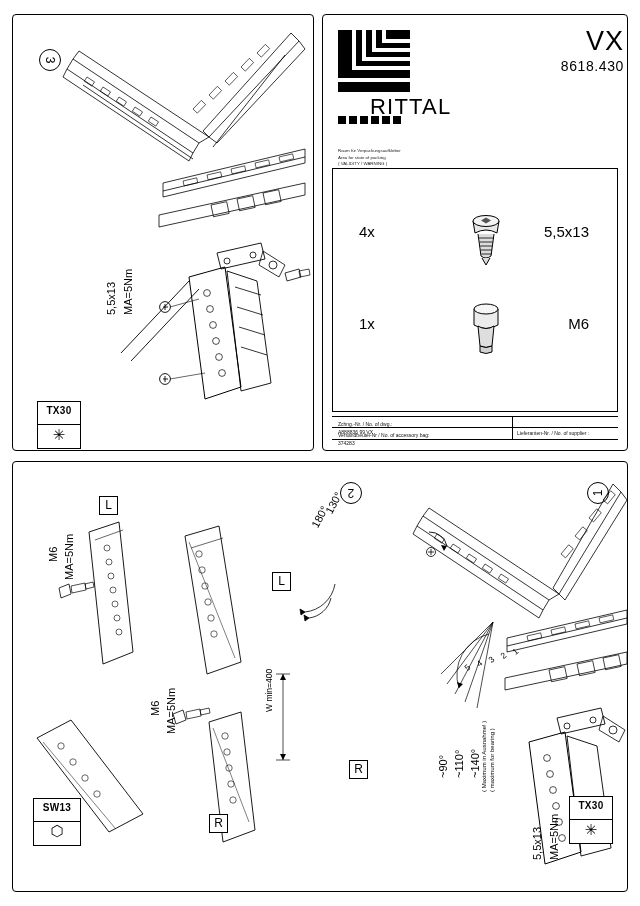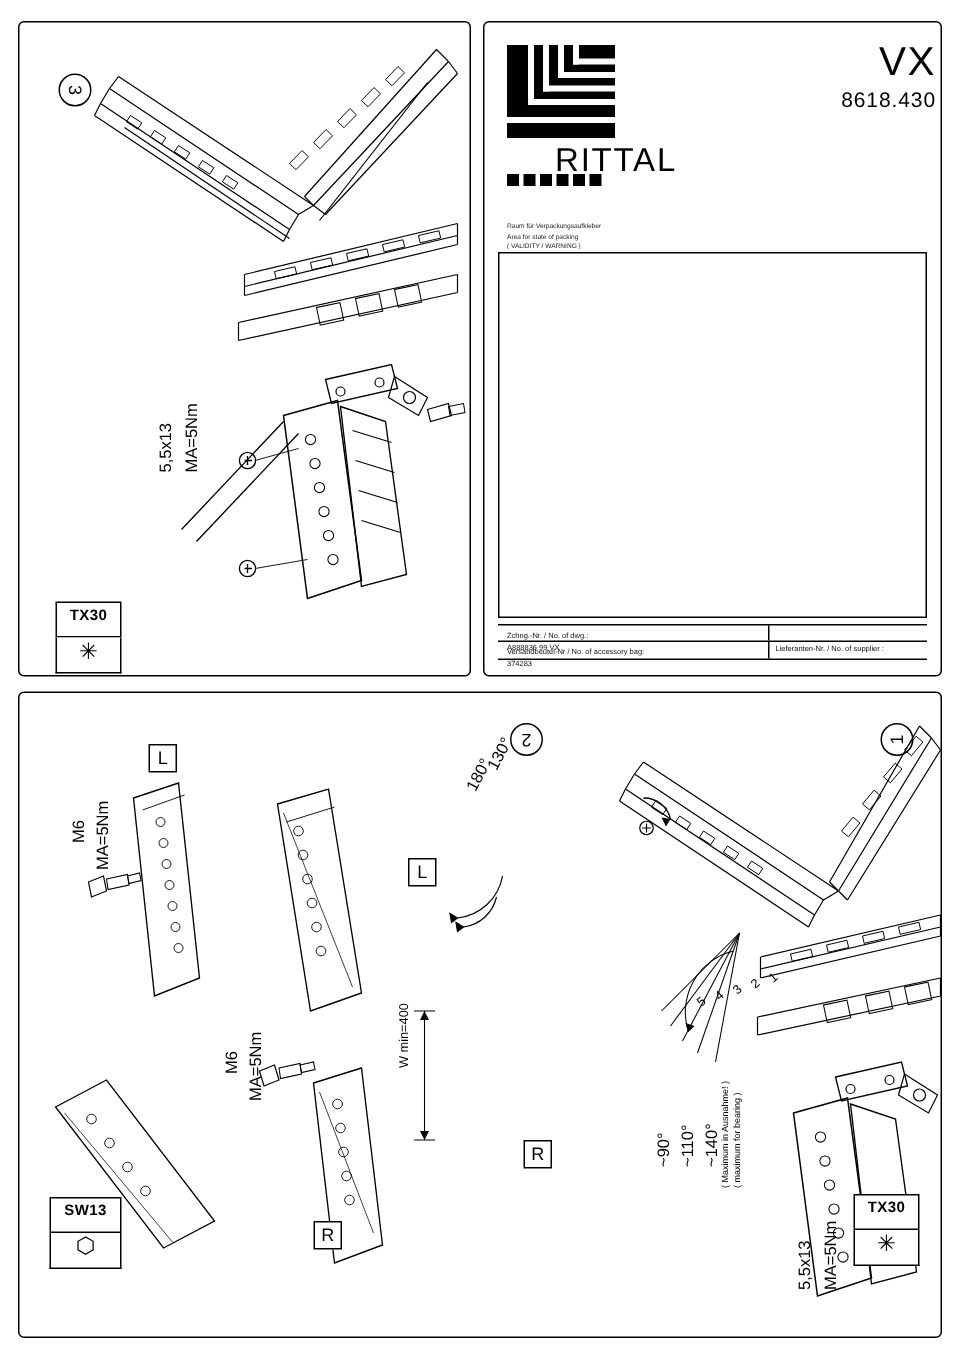--- a/index.html
+++ b/index.html
@@ -339,21 +339,51 @@
   <div class="vx-num">8618.430</div>
 
   <div class="packing-note">
     <div>Raum für Verpackungsaufkleber</div>
     <div>Area for state of packing</div>
     <div>( VALIDITY / WARNING )</div>
   </div>
 
   <div id="parts-box">
 
-
+    <div class="part-row" style="top:26px;">
+      <div class="part-qty">4x</div>
+      <div class="part-art">
+        <svg width="70" height="70" viewBox="0 0 70 70">
+          <g stroke="#000" fill="none" stroke-width="1">
+            <path d="M22 18 q13 -8 26 0 l-2 12 q-11 -6 -22 0 z" fill="#e8e8e8"></path>
+            <ellipse cx="35" cy="18" rx="13" ry="5.5" fill="#f4f4f4"></ellipse>
+            <path d="M30 17.5 l5 -3 l5 3 l-5 3 z" fill="#555" stroke="none"></path>
+            <path d="M27 31 l3 22 q5 4 10 0 l3 -22" fill="#dcdcdc"></path>
+            <path d="M28 35 h14 M28.6 39 h13 M29.2 43 h12 M29.8 47 h11 M30.4 51 h10" stroke-width="0.8"></path>
+            <path d="M31 55 l4 7 l4 -7" fill="#dcdcdc"></path>
+          </g>
+        </svg>
+      </div>
+      <div class="part-size">5,5x13</div>
+    </div>
+
+    <div class="part-row" style="top:118px;">
+      <div class="part-qty">1x</div>
+      <div class="part-art">
+        <svg width="70" height="70" viewBox="0 0 70 70">
+          <g stroke="#000" fill="none" stroke-width="1">
+            <path d="M23 14 q12 -7 24 0 l0 16 q-12 7 -24 0 z" fill="#ececec"></path>
+            <ellipse cx="35" cy="14" rx="12" ry="5" fill="#f6f6f6"></ellipse>
+            <path d="M27 31 q8 5 16 0 l-2 20 q-6 3 -12 0 z" fill="#dedede"></path>
+            <path d="M29 51 q6 3 12 0 l0 6 q-6 3 -12 0 z" fill="#d2d2d2"></path>
+          </g>
+        </svg>
+      </div>
+      <div class="part-size">M6</div>
+    </div>
   </div>
 
   <div class="foot-strip" style="top:416px; height:11px;">
     <div class="foot-div" style="left:180px;"></div>
     <span>
         <span>Zchng.-Nr. / No. of dwg.:</span>
       <span>A888836 99 VX</span>
       </span>
   </div>
   <div class="foot-strip" style="top:427px; height:13px; border-bottom:1px solid #000;">

